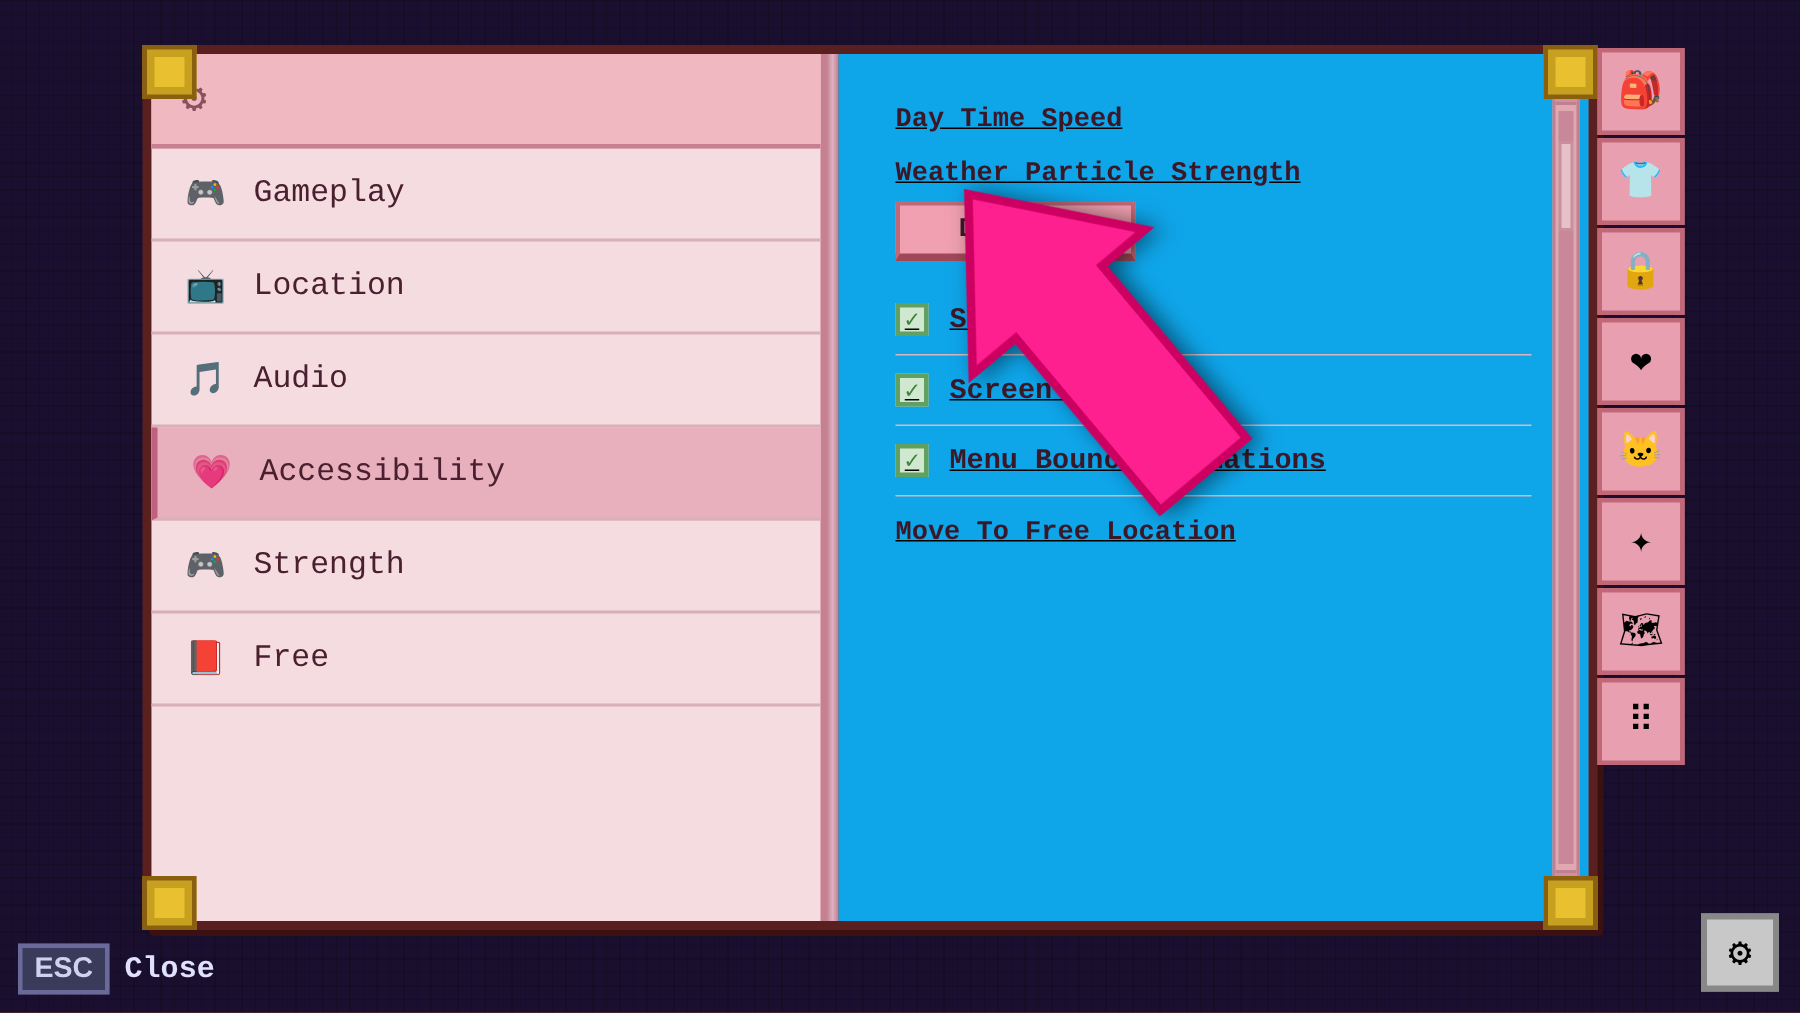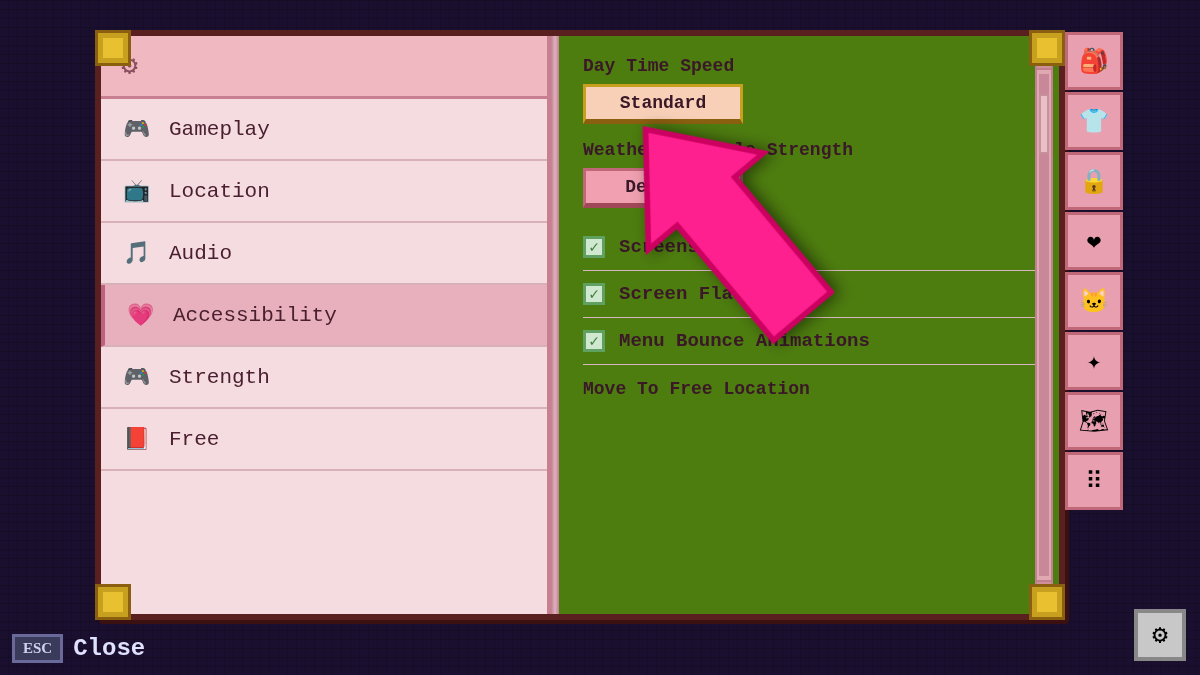--- a/index.html
+++ b/index.html
@@ -117,25 +117,26 @@
     }
     .nav-item .label {
       font-size: 21px;
       font-weight: normal;
       color: #4a2030;
     }
 
     
     .right-page {
       flex: 1;
-      background: #4d7c0f;
-      padding: 4px;
+      background: #0ea5e9;
+      padding: 18px;
       display: flex;
       flex-direction: column;
       position: relative;
+      text-decoration: underline;
     }
 
     .right-content {
       flex: 1;
       padding: 16px 20px;
       overflow: hidden;
     }
 
     
     .setting-section {
@@ -292,27 +293,27 @@
       bottom: 12px;
       left: 12px;
       display: flex;
       align-items: center;
       gap: 10px;
     }
     .esc-badge {
       background: #3a3a5a;
       border: 3px solid #6a6a9a;
       padding: 3px 8px;
-      font-size: 15px;
+      font-size: 19px;
       font-weight: bold;
       color: #d0d0f0;
-      font-family: Liberation Serif, serif;
+      font-family: Liberation Sans, sans-serif;
     }
     .esc-label {
-      font-size: 24px;
+      font-size: 20px;
       font-weight: bold;
       color: #e0e0ff;
       font-family: 'Courier New', monospace;
     }
 
     
     .spine {
       width: 8px;
       background: linear-gradient(to right, #c08090, #e0b0c0, #c08090);
     }
@@ -361,21 +362,20 @@
     </div>
   </div>
 
   <div class="spine"></div>
 
   <div class="right-page">
     <div class="right-content">
 
       <div class="setting-section">
         <div class="setting-label">Day Time Speed</div>
-        <div class="setting-btn highlighted">Standard</div>
       </div>
 
       <div class="setting-section">
         <div class="setting-label">Weather Particle Strength</div>
         <div class="setting-btn">Default</div>
       </div>
 
       <div class="checkbox-item">
         <div class="checkbox checked"></div>
         <span>Screenshake</span>

